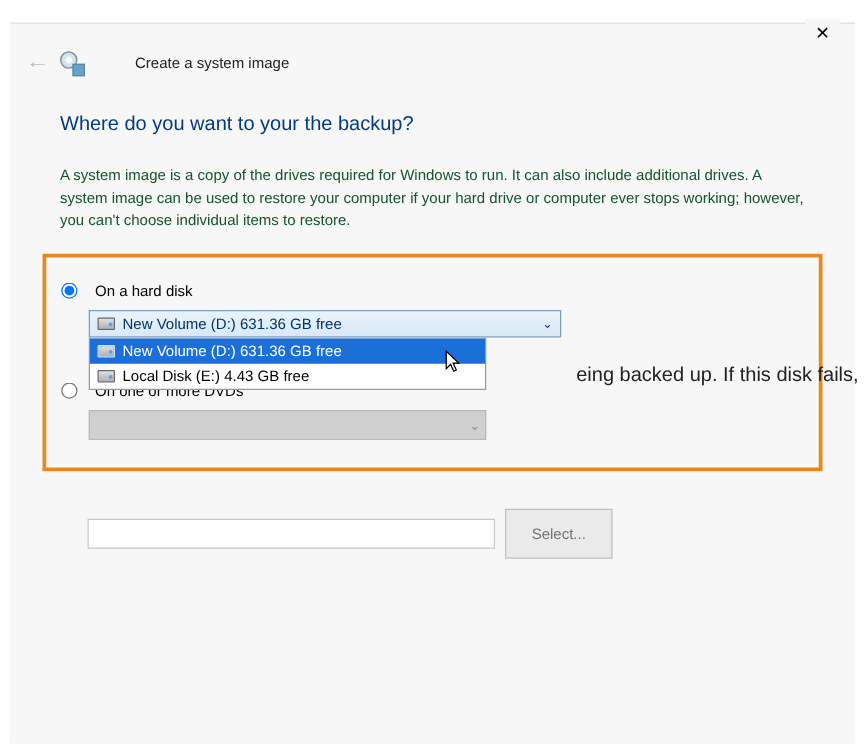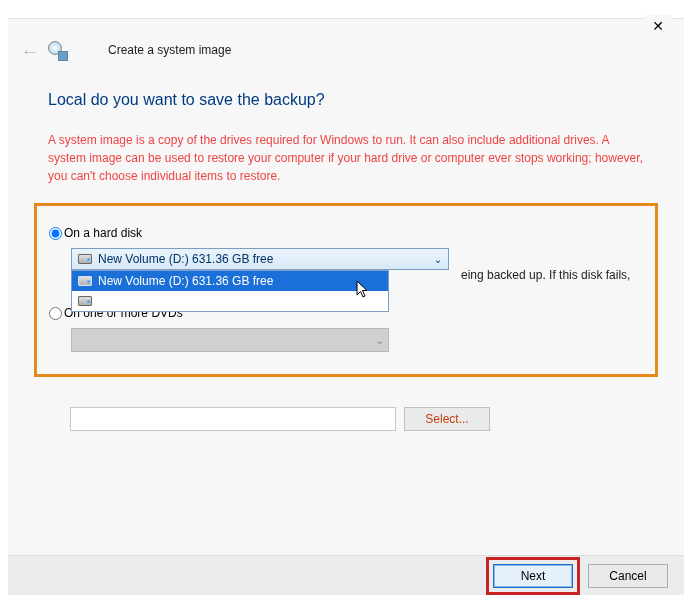--- a/index.html
+++ b/index.html
@@ -70,34 +70,34 @@
   }
   .heading {
     color: #003b82;
     font-size: 16px;
     font-weight: 400;
     margin-top: 26px;
     margin-bottom: 22px;
   }
   .desc {
     font-size: 12px;
-    color: #ef4444;
+    color: #14532d;
     line-height: 1.5;
     margin-bottom: 18px;
   }
   .highlight-box {
     border: 3px solid #e68a1e;
     padding: 18px 10px 22px 10px;
     margin-left: -14px;
     margin-right: -14px;
   }
   .radio-row {
     display: flex;
-    align-items: flex-end;
-    gap: 2px;
+    align-items: flex-start;
+    gap: 14px;
     margin: 2px 0 8px 2px;
   }
   .radio-row input[type="radio"] {
     width: 13px; height: 13px;
   }
   .radio-label { font-size: 12px; }
   .combo-wrap {
     margin-left: 24px;
     position: relative;
     width: 378px;
@@ -156,22 +156,22 @@
   .cursor {
     position: absolute;
     top: 32px; left: 285px;
     width: 16px; height: 20px;
     z-index: 20;
     pointer-events: none;
   }
   .side-text {
     position: absolute;
     left: 390px;
-    top: 20px;
-    font-size: 12px;
+    top: 44px;
+    font-size: 16px;
     color: #222;
     white-space: nowrap;
   }
   .dvd-block {
     margin-top: 36px;
   }
   .disabled-combo {
     margin-left: 24px;
     width: 318px;
     height: 24px;
@@ -193,24 +193,24 @@
     margin-left: 24px;
     margin-top: 8px;
     gap: 8px;
   }
   .net-input {
     width: 326px; height: 24px;
     border: 1px solid #c8c8c8;
     background: #fff;
   }
   .select-btn {
-    width: 86px; height: 24px;
+    width: 86px; height: 40px;
     border: 1px solid #c0c0c0;
     background: #eaeaea;
-    color: #c2410c;
+    color: #737373;
     font-size: 12px;
     font-family: inherit;
     cursor: default;
   }
   .footer {
     position: absolute;
     bottom: 0; left: 0; right: 0;
     height: 40px;
     background: #ececec;
     border-top: 1px solid #dcdcdc;
@@ -247,21 +247,21 @@
   <div class="header-row">
     <span class="back-arrow">←</span>
     <span class="cd-icon">
         <span class="disc"></span>
         <span class="box"></span>
       </span>
     <span class="header-title">Create a system image</span>
   </div>
 
   <div class="content">
-    <h1 class="heading">Local do you want to save the backup?</h1>
+    <h1 class="heading">Where do you want to your the backup?</h1>
     <p class="desc">A system image is a copy of the drives required for Windows to run. It can also include additional drives. A system image can be used to restore your computer if your hard drive or computer ever stops working; however, you can't choose individual items to restore.</p>
 
     <div class="highlight-box">
       <label class="radio-row">
         <input type="radio" name="dest" checked="" style="">
         <span class="radio-label">On a hard disk</span>
       </label>
 
       <div class="combo-wrap">
         <div class="combo">
@@ -270,20 +270,21 @@
           <span class="chev">⌄</span>
         </div>
 
         <div class="dropdown-list">
           <div class="dd-item selected">
             <span class="drive-icon"></span>
             <span>New Volume (D:)  631.36 GB free</span>
           </div>
           <div class="dd-item">
             <span class="drive-icon"></span>
+            <span>Local Disk (E:)  4.43 GB free</span>
           </div>
         </div>
 
         <svg class="cursor" viewBox="0 0 16 20">
           <path d="M1 1 L1 15 L4.5 11.5 L7 17 L9 16 L6.5 10.5 L11 10.5 Z" fill="#fff" stroke="#000" stroke-width="1"></path>
         </svg>
 
         <div class="side-text">eing backed up. If this disk fails,</div>
       </div>
 
@@ -299,20 +300,14 @@
     </div>
 
     <div class="network-block">
       <div class="net-row">
         <input class="net-input" type="text" style="">
         <button class="select-btn" disabled="">Select...</button>
       </div>
     </div>
   </div>
 
-  <div class="footer">
-    <span class="btn-next-wrap">
-      <button class="btn btn-next">Next</button>
-    </span>
-    <button class="btn">Cancel</button>
-  </div>
 
 </div>
 
 </body></html>

